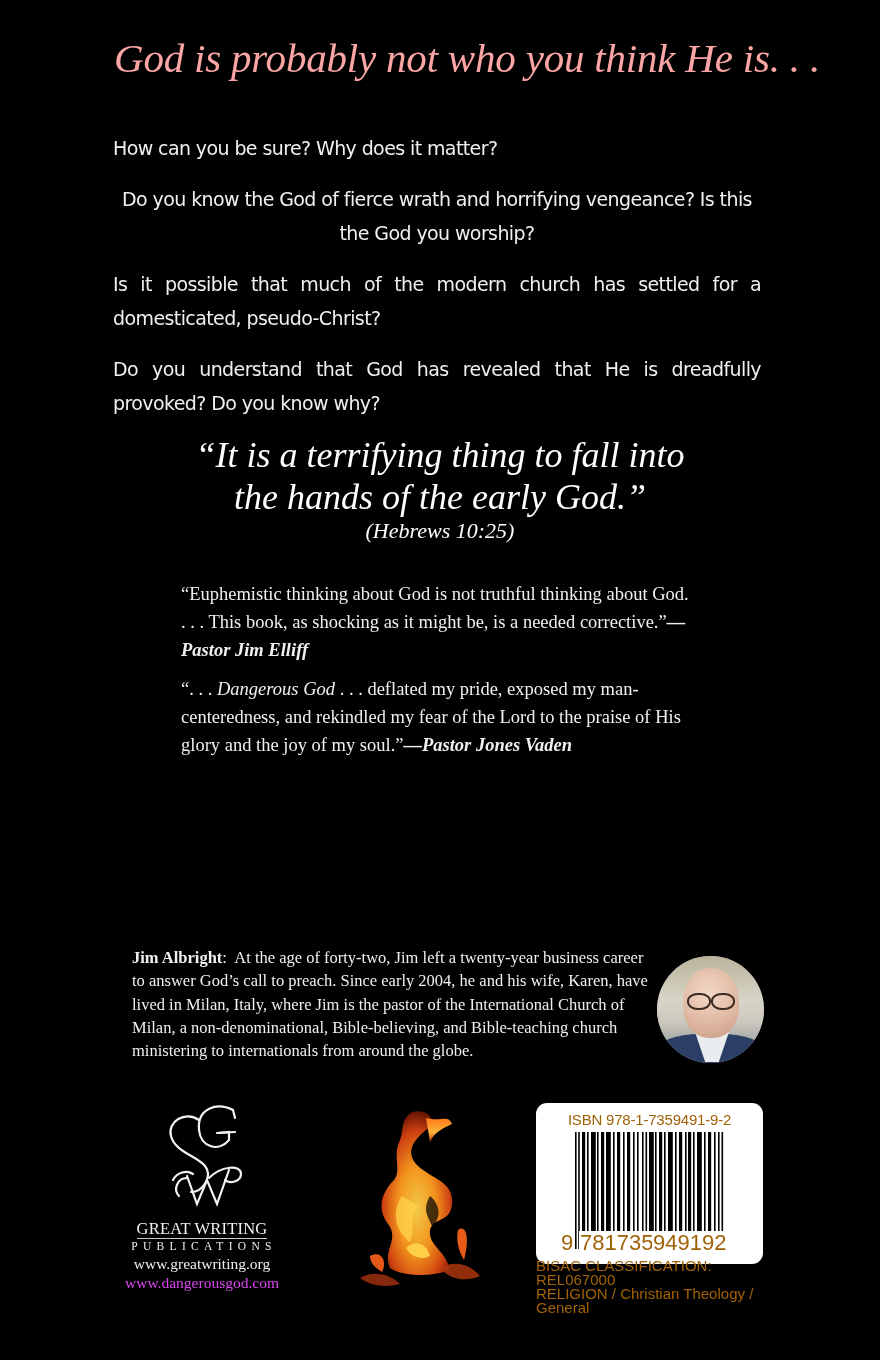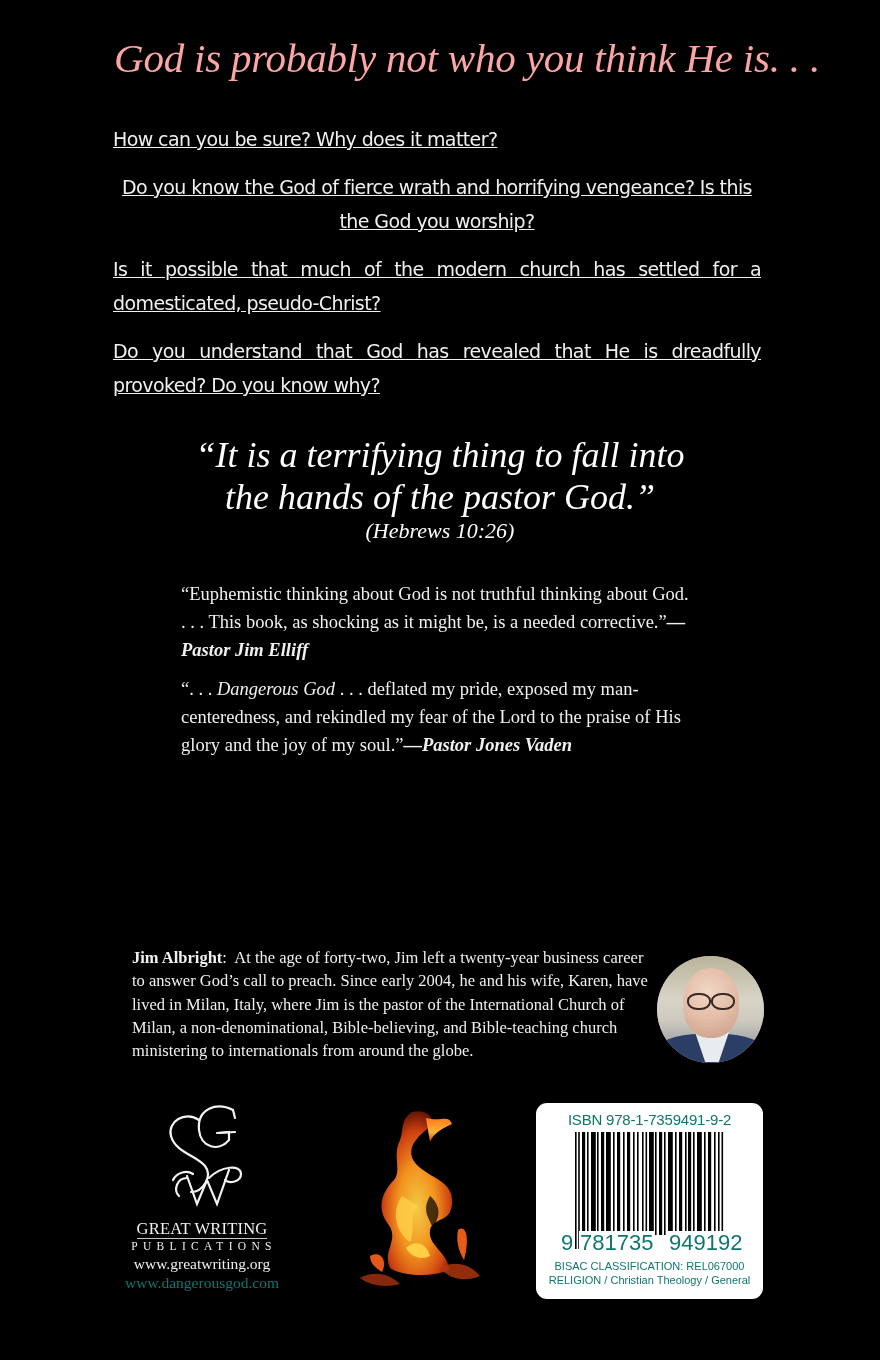--- a/index.html
+++ b/index.html
@@ -30,23 +30,22 @@
       left: 113px;
       top: 114px;
       width: 648px;
       font-family: "DejaVu Sans", "Liberation Sans", sans-serif;
       font-size: 19px;
       line-height: 34px;
       color: #f0f0f0;
       letter-spacing: -0.6px;
     }
     .intro p {
-      margin: 8px 0 14px 0;
+      margin: 17px 0 14px 0;
       text-align: justify;
-      text-decoration: underline;
     }
     .intro p.left { text-align: left; }
 
     .scripture {
       position: absolute;
       left: 150px;
       top: 434px;
       width: 580px;
       text-align: center;
       font-family: "Liberation Serif", "DejaVu Serif", serif;
@@ -174,40 +173,40 @@
       line-height: 15px;
       margin-left: 4px;
     }
     .publisher .url1 {
       font-size: 15.5px;
       line-height: 19px;
     }
     .publisher .url2 {
       font-size: 15.5px;
       line-height: 20px;
-      color: #0f766e;
+      color: #d946ef;
     }
 
     .fire {
       position: absolute;
       left: 330px;
       top: 1100px;
       width: 180px;
       height: 200px;
     }
 
     .barcode-box {
       position: absolute;
       left: 536px;
       top: 1103px;
       width: 227px;
-      height: 196px;
+      height: 161px;
       background: #ffffff;
       border-radius: 11px;
-      color: #0f766e;
+      color: #a16207;
       font-family: "Liberation Sans", "DejaVu Sans", sans-serif;
     }
     .barcode-box .isbn {
       position: absolute;
       left: 0; right: 0;
       top: 8px;
       text-align: center;
       font-size: 15px;
       letter-spacing: -0.2px;
     }
@@ -230,41 +229,40 @@
     .barcode-box .digits span {
       position: absolute;
       background: #fff;
       padding: 0 1px;
       white-space: nowrap;
     }
     .barcode-box .bisac {
       position: absolute;
       left: 0; right: 0;
       top: 156px;
-      text-align: center;
-      font-size: 11px;
+      font-size: 15px;
       line-height: 14px;
     }
   </style>
 </head>
 <body>
 
 <div class="headline">God is probably not who you think He is. . .</div>
 
 <div class="intro">
   <p class="left">How can you be sure? Why does it matter?</p>
   <p style="text-align:center;">Do you know the God of fierce wrath and horrifying vengeance? Is this the God you worship?</p>
   <p>Is it possible that much of the modern church has settled for a domesticated, pseudo-Christ?</p>
   <p>Do you understand that God has revealed that He is dreadfully provoked? Do you know why?</p>
 </div>
 
 <div class="scripture">
   <div class="verse">“It is a terrifying thing to fall into</div>
-  <div class="verse">the hands of the pastor God.”</div>
-  <div class="ref">(Hebrews 10:26)</div>
+  <div class="verse">the hands of the early God.”</div>
+  <div class="ref">(Hebrews 10:25)</div>
 </div>
 
 <div class="endorsements">
   <p class="quote"><span>“Euphemistic thinking about God is not truthful thinking about God. . . . This book, as shocking as it might be, is a needed corrective.”</span><span class="attrib">—Pastor Jim Elliff</span></p>
   <p class="quote"><span>“. . . </span><em>Dangerous God</em><span> . . . deflated my pride, exposed my man-centeredness, and rekindled my fear of the Lord to the praise of His glory and the joy of my soul.”</span><span class="attrib">—Pastor Jones Vaden</span></p>
 </div>
 
 <div class="bio"><span class="name">Jim Albright</span><span style="white-space:pre;">:  </span><span>At the age of forty-two, Jim left a twenty-year business career to answer God’s call to preach. Since early 2004, he and his wife, Karen, have lived in Milan, Italy, where Jim is the pastor of the International Church of Milan, a non-denominational, Bible-believing, and Bible-teaching church ministering to internationals from around the globe.</span></div>
 
 <div class="author-photo" title="Jim Albright portrait">
@@ -356,19 +354,19 @@
       <rect x="129" y="0" width="1.6" height="103"></rect>
       <rect x="133" y="0" width="3.2" height="103"></rect>
       <rect x="139" y="0" width="1.6" height="103"></rect>
       <rect x="143" y="0" width="1.6" height="117"></rect>
       <rect x="146.5" y="0" width="1.6" height="117"></rect>
     </g>
   </svg>
   <div class="digits">
     <span style="left:0px;">9</span>
     <span style="left:19px;">781735</span>
-    <span style="left:108px;">949192</span>
+    <span style="left:92px;">949192</span>
   </div>
   <div class="bisac">
     <div>BISAC CLASSIFICATION: REL067000</div>
     <div>RELIGION / Christian Theology / General</div>
   </div>
 </div>
 
 </body></html>

